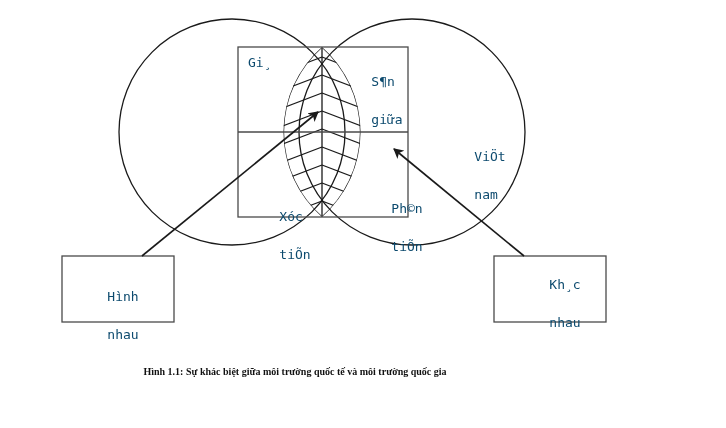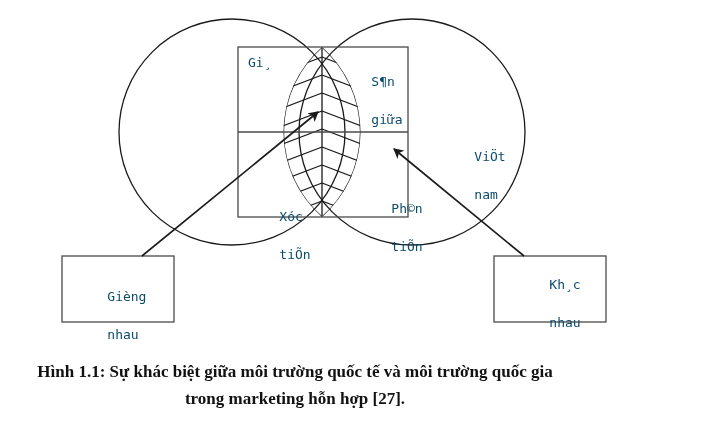--- a/index.html
+++ b/index.html
@@ -38,21 +38,21 @@
     letter-spacing: 0px;
   }
   .caption-block {
     position: absolute;
     left: 0;
     top: 358px;
     width: 590px;
     text-align: center;
     font-family: "Liberation Serif", "DejaVu Serif", serif;
     font-weight: bold;
-    font-size: 17px;
+    font-size: 10px;
     line-height: 27px;
     color: #111111;
   }
   .caption-line { display: block; }
 </style>
 </head>
 <body>
 
 <div id="figure-root">
 
@@ -129,27 +129,26 @@
     <span>Xóc</span><br>
     <span>tiÕn</span>
   </div>
 
   <div class="mono-label" style="left:360px; top:180px;">
     <span>Ph©n</span><br>
     <span>tiÕn</span>
   </div>
 
   <div class="mono-label" style="left:76px; top:268px;">
-    <span>Gièng</span><br>
+    <span>Hình</span><br>
     <span>nhau</span>
   </div>
 
   <div class="mono-label" style="left:518px; top:256px;">
     <span>Kh¸c</span><br>
     <span>nhau</span>
   </div>
 
   <div class="caption-block">
     <span class="caption-line">Hình 1.1: Sự khác biệt giữa môi trường quốc tế và môi trường quốc gia</span>
-    <span class="caption-line">trong marketing hỗn hợp [27].</span>
   </div>
 
 </div>
 
 </body></html>

